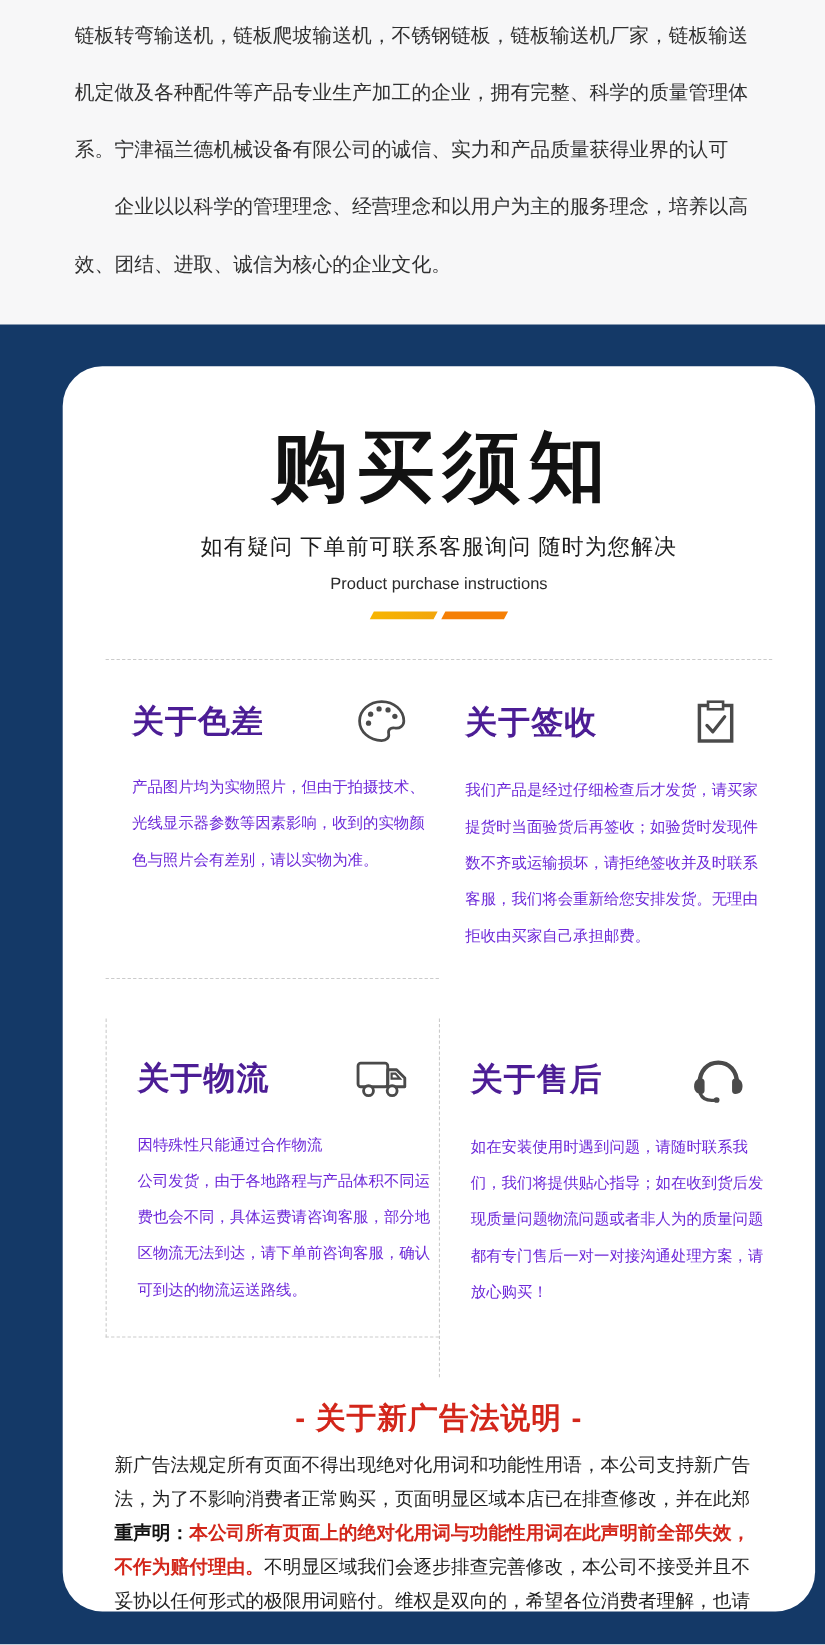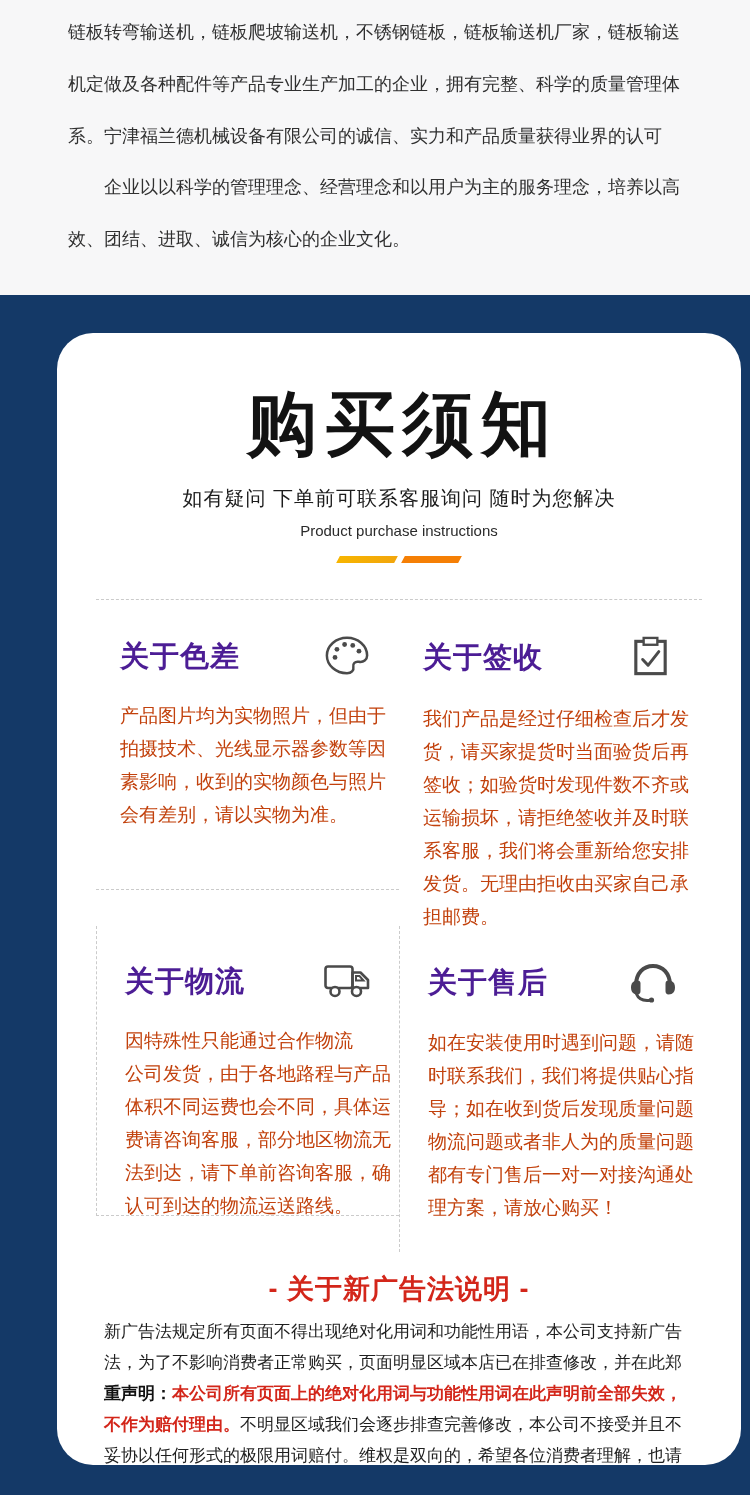--- a/index.html
+++ b/index.html
@@ -22,21 +22,21 @@
     padding:6px 64px 12px 68px;
   }
   .intro p{
     margin:0;
     width:618px;
     font-size:18px;
     line-height:52px;
     color:#303030;
     letter-spacing:0;
   }
-  .intro p.indent{text-indent:2em;font-family:Liberation Mono, monospace;}
+  .intro p.indent{text-indent:2em;}
   
   .notice-band{
     height:1200px;
     box-sizing:border-box;
     padding-top:38px;
     margin-left:48px;
   }
   .card{
     position:relative;
     width:684px;
@@ -118,23 +118,23 @@
     line-height:34px;
     font-weight:bold;
     color:#4c1d95;
     letter-spacing:1px;
   }
   .cell-icon{display:inline-flex;}
   .cell-icon svg{display:block;}
   .cell-body{
     margin:22px 0 0;
     width:272px;
-    font-size:19px;
+    font-size:14px;
     line-height:33px;
-    color:#c2410c;
+    color:#6d28d9;
     white-space:pre-line;
   }
   
   .law-title{
     margin:22px 0 0;
     font-size:27px;
     line-height:30px;
     font-weight:bold;
     color:var(--law-red);
     text-align:center;

